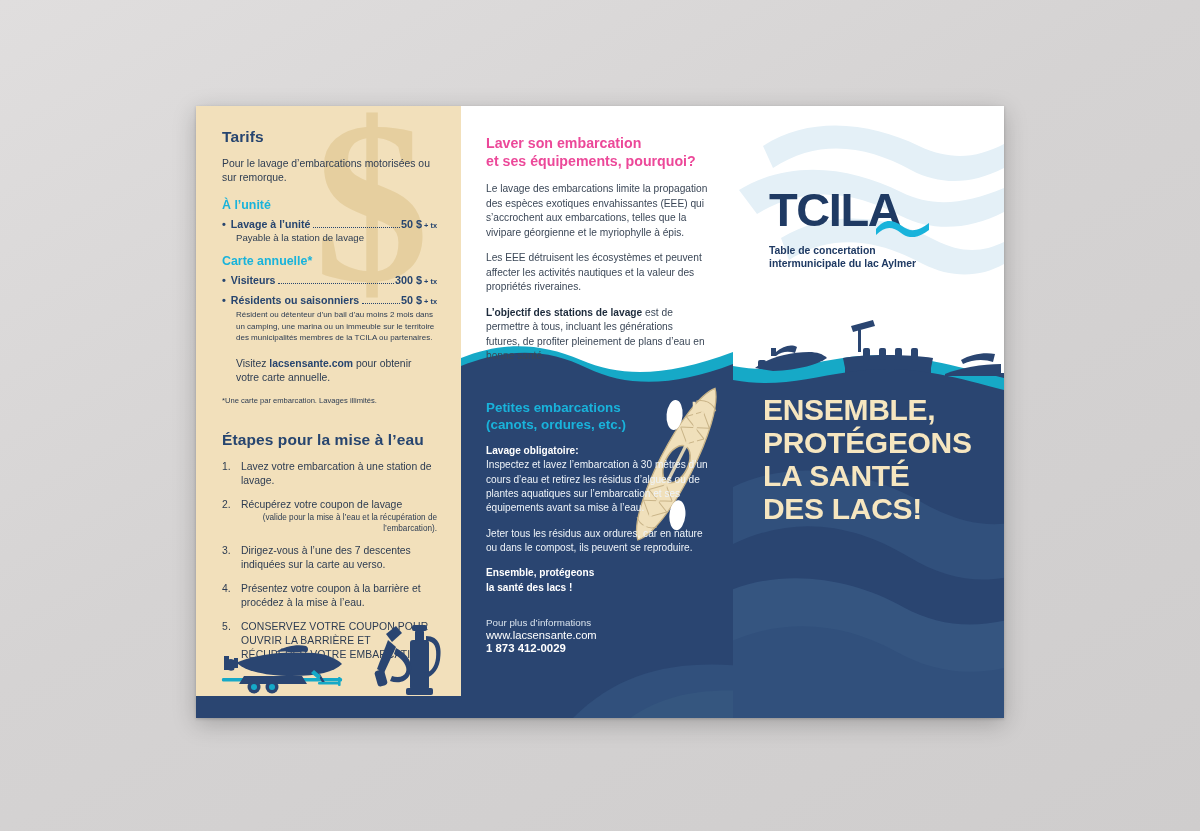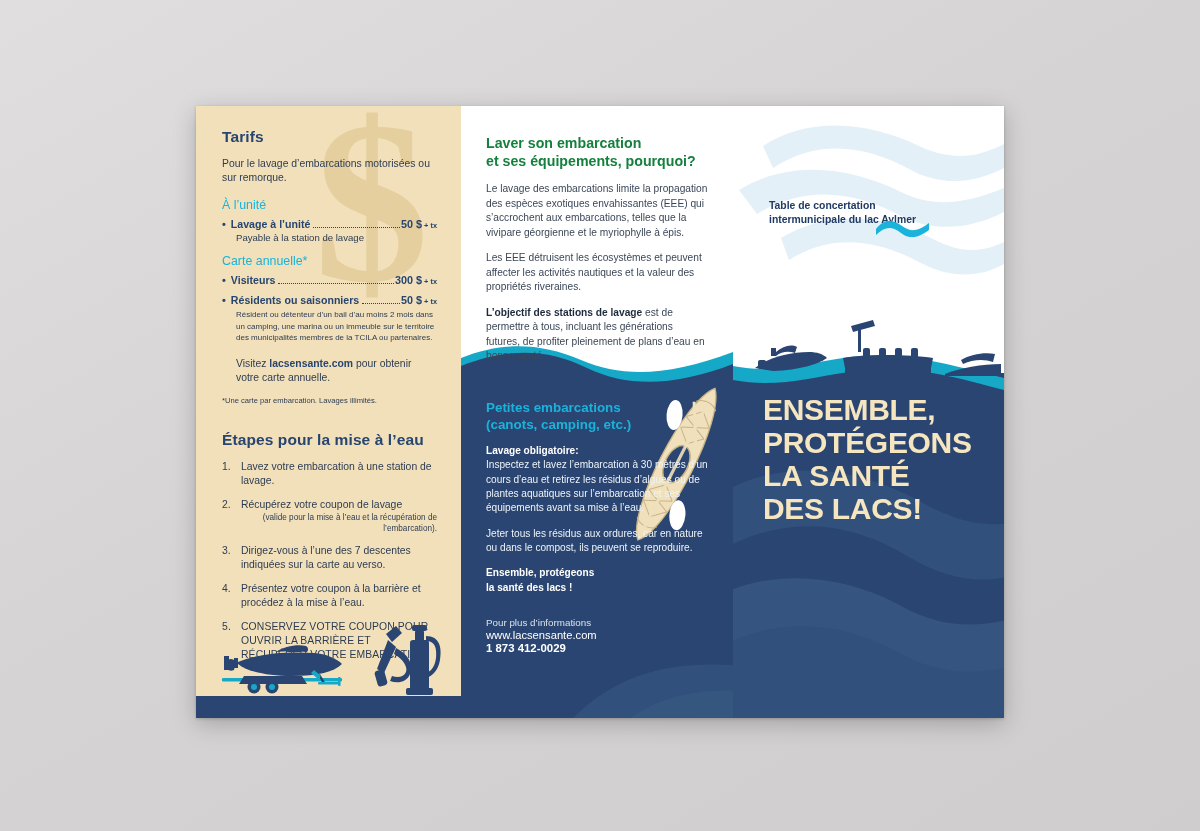--- a/index.html
+++ b/index.html
@@ -45,21 +45,21 @@
   .panel-left .inner{ position:relative; z-index:2; padding:22px 24px 0 26px; }
 
   h2.sec-title{
     font-size:15.5px; font-weight:700; color:#27456f;
     letter-spacing:.1px; margin-bottom:11px;
   }
   .lead{
     font-size:10.4px; color:#2d3c52; line-height:1.37; margin-bottom:12px;
   }
   h3.sub{
-    font-size:12.4px; font-weight:400; color:#19b3db;
+    font-size:12.4px; font-weight:700; color:#19b3db;
     margin-bottom:6px; letter-spacing:0;
   }
   ul.pricelist{ list-style:none; margin:0 0 10px 0; }
   ul.pricelist > li{ margin-bottom:3px; }
   .price-row{
     display:flex; align-items:baseline;
     font-size:10.6px; font-weight:700; color:#27456f;
     white-space:nowrap;
   }
   .bullet{
@@ -119,21 +119,21 @@
   }
 
   
   .panel-mid{
     position:absolute; left:265px; top:0;
     width:272px; height:612px;
     background:#fff; overflow:hidden;
   }
   .mid-text{ padding:28px 24px 0 25px; position:relative; z-index:3; }
   h2.cyan-head{
-    font-size:14.2px; font-weight:600; color:#15803d;
+    font-size:14.2px; font-weight:600; color:#ec4899;
     line-height:1.28; margin-bottom:12px;
   }
   p.body{
     font-size:10.2px; color:#3b4757; line-height:1.42; margin-bottom:11px;
   }
   p.body b{ color:#1d2b3c; }
 
   .mid-dark{
     position:absolute; left:0; bottom:0;
     width:272px; height:345px;
@@ -340,21 +340,21 @@
       <div class="mid-dark">
 
         <svg class="decor" style="right:-40px; bottom:-30px; width:210px; height:230px; z-index:1;" viewBox="0 0 210 230">
           <path d="M10 200 C60 150 120 140 200 150 L200 230 L10 230z" fill="#31507c"></path>
           <path d="M40 226 C80 176 140 166 210 176 L210 230 L40 230z" fill="#35567f"></path>
         </svg>
 
         <div class="inner">
           <h3 class="cyan-head2">
             <span>Petites embarcations</span><br>
-            <span>(canots, camping, etc.)</span>
+            <span>(canots, ordures, etc.)</span>
           </h3>
 
           <p class="dark-body"><b>Lavage obligatoire:</b><br><span>Inspectez et lavez l’embarcation à 30 mètres d’un cours d’eau et retirez les résidus d’algues ou de plantes aquatiques sur l’embarcation et ses équipements avant sa mise à l’eau.</span></p>
 
           <p class="dark-body">Jeter tous les résidus aux ordures, car en nature ou dans le compost, ils peuvent se reproduire.</p>
 
           <p class="dark-body"><b>Ensemble, protégeons</b><br><b>la santé des lacs !</b></p>
 
           <div class="contact">
             <div class="small">Pour plus d’informations</div>
@@ -391,20 +391,21 @@
       <div class="logo-wrap">
         <svg class="decor" style="left:0; top:0; width:271px; height:200px; z-index:1;" viewBox="0 0 271 200">
           <g fill="#e4f0f7">
             <path d="M30 40 C80 8 140 18 186 40 C218 55 244 52 271 38 L271 62 C240 78 208 80 178 64 C134 40 86 32 40 62z"></path>
             <path d="M6 84 C58 52 120 62 168 86 C200 102 232 98 271 82 L271 106 C236 124 200 126 168 110 C122 86 74 78 24 108z"></path>
             <path d="M48 132 C98 102 156 110 202 134 C230 148 250 146 271 136 L271 158 C246 172 218 172 190 158 C146 134 100 126 56 154z"></path>
           </g>
         </svg>
 
         <div class="logo-text">
+          <div class="logo-title">TCILA</div>
           <svg style="position:absolute; left:106px; top:29px; width:56px; height:20px;" viewBox="0 0 56 20">
             <path d="M1 12 C9 2 17 2 27 9 C35 15 42 15 54 6 L54 13 C42 22 34 22 26 16 C17 9 10 9 1 18z" fill="#19b3db"></path>
           </svg>
           <div class="logo-sub">
             <span>Table de concertation</span><br>
             <span>intermunicipale du lac Aylmer</span>
           </div>
         </div>
       </div>
 

